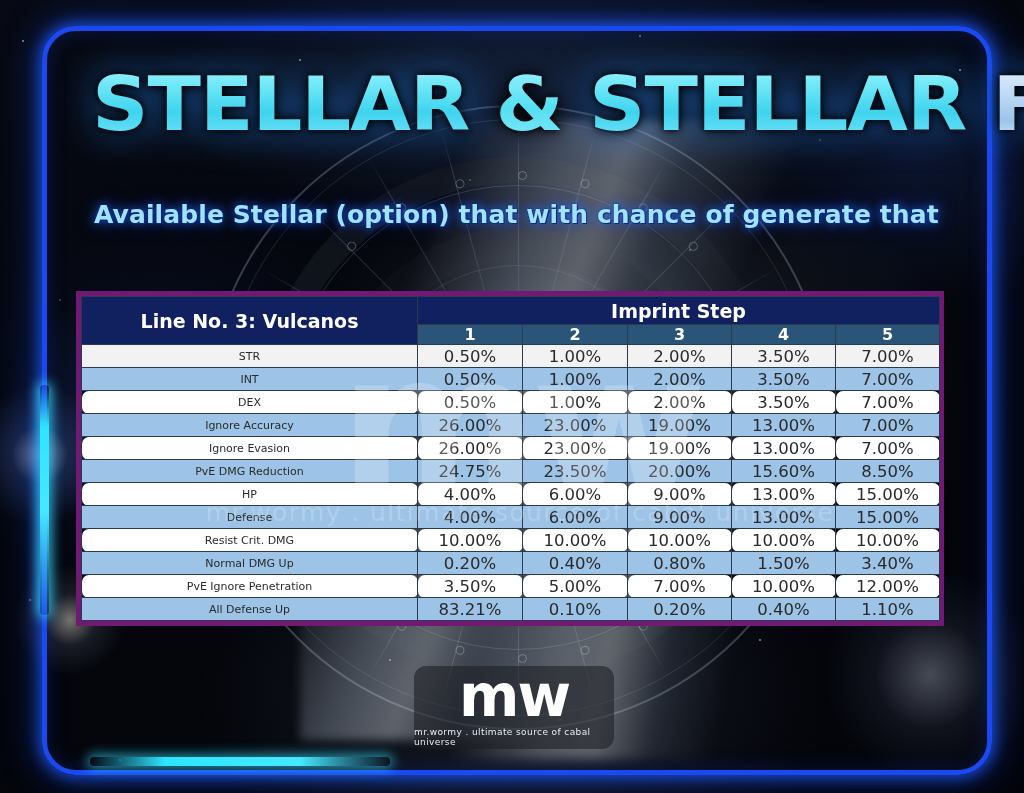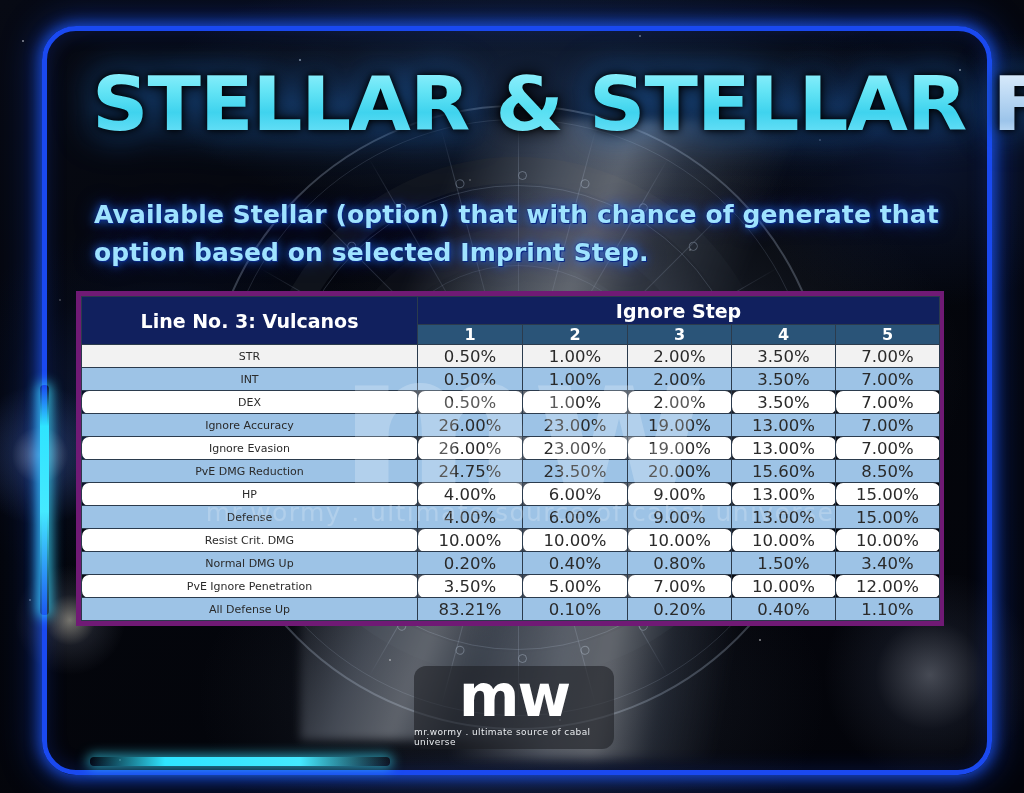--- a/index.html
+++ b/index.html
@@ -402,42 +402,41 @@
 
   <div class="title">
     <span class="w">STELLAR</span>
     <span class="amp">&amp;</span>
     <span class="w">STELLAR</span>
     <span class="w pale">FORCE</span>
   </div>
 
   <div class="subtitle">
     <div>Available Stellar (option) that with chance of generate that</div>
-    <div>option based on selected Imprint Step.</div>
   </div>
 
   <div class="watermark">
     <div class="wm-mw">mw</div>
     <div class="wm-tag">mr.wormy . ultimate source of cabal universe</div>
   </div>
 
   <div class="table-wrap">
     <table class="grid">
       <colgroup>
         <col style="width:336px">
         <col style="width:105px">
           <col style="width:105px">
           <col style="width:104px">
           <col style="width:104px">
           <col style="width:104px">
       </colgroup>
       <thead>
         <tr>
           <th class="hdr-line" rowspan="2">Line No. 3: Vulcanos</th>
-          <th class="hdr-imprint" colspan="5">Ignore Step</th>
+          <th class="hdr-imprint" colspan="5">Imprint Step</th>
         </tr>
         <tr id="step-row">
             <th class="hdr-step">1</th>
             <th class="hdr-step">2</th>
             <th class="hdr-step">3</th>
             <th class="hdr-step">4</th>
             <th class="hdr-step">5</th>
           </tr>
       </thead>
       <tbody id="table-body">

